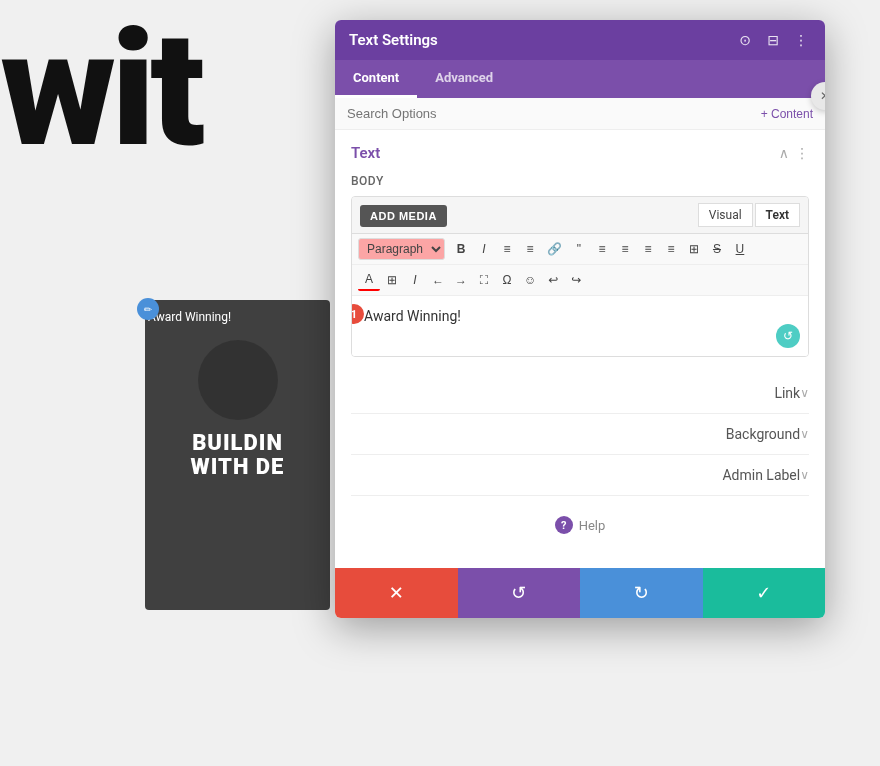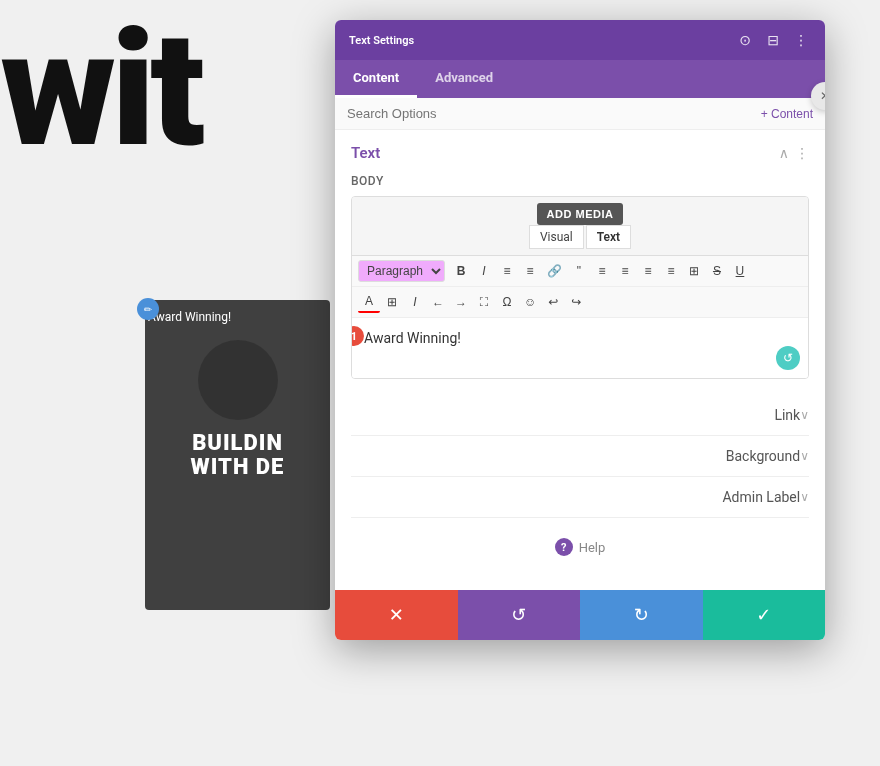--- a/index.html
+++ b/index.html
@@ -147,21 +147,21 @@
     .panel-header {
       background: #6b3fa0;
       padding: 10px 14px;
       display: flex;
       align-items: center;
       justify-content: space-between;
     }
 
     .panel-title {
       color: #fff;
-      font-size: 11px;
+      font-size: 15px;
       font-weight: 600;
     }
 
     .panel-header-icons {
       display: flex;
       gap: 8px;
       align-items: center;
     }
 
     .header-icon {
@@ -270,26 +270,25 @@
     
     .editor-wrapper {
       border: 1px solid #ddd;
       border-radius: 4px;
       overflow: hidden;
       margin-bottom: 16px;
     }
 
     .editor-top-bar {
       display: flex;
-      align-items: center;
+      align-items: flex-end;
       justify-content: space-between;
       padding: 6px 8px;
       background: #f5f5f5;
       border-bottom: 1px solid #ddd;
-      flex-direction: column;
     }
 
     .add-media-btn {
       background: #555;
       color: #fff;
       border: none;
       padding: 5px 10px;
       font-size: 11px;
       font-weight: 700;
       letter-spacing: 0.5px;
@@ -339,21 +338,21 @@
       min-width: 22px;
       height: 22px;
       display: flex;
       align-items: center;
       justify-content: center;
     }
 
     .toolbar-select {
       font-size: 12px;
       border: 1px solid #ddd;
-      background: #f0abfc;
+      background: #fca5a5;
       padding: 2px 4px;
       border-radius: 3px;
       cursor: pointer;
       color: #444;
       margin-right: 4px;
     }
 
     
     .editor-content {
       padding: 10px 12px;

